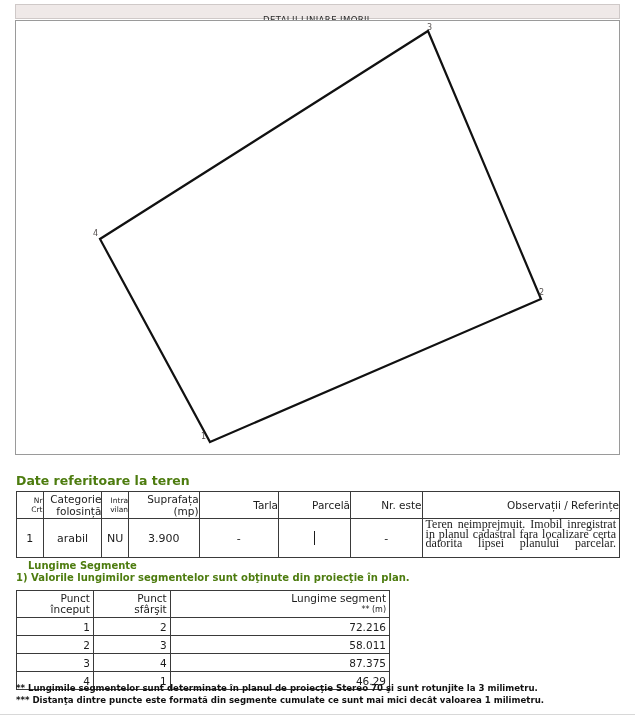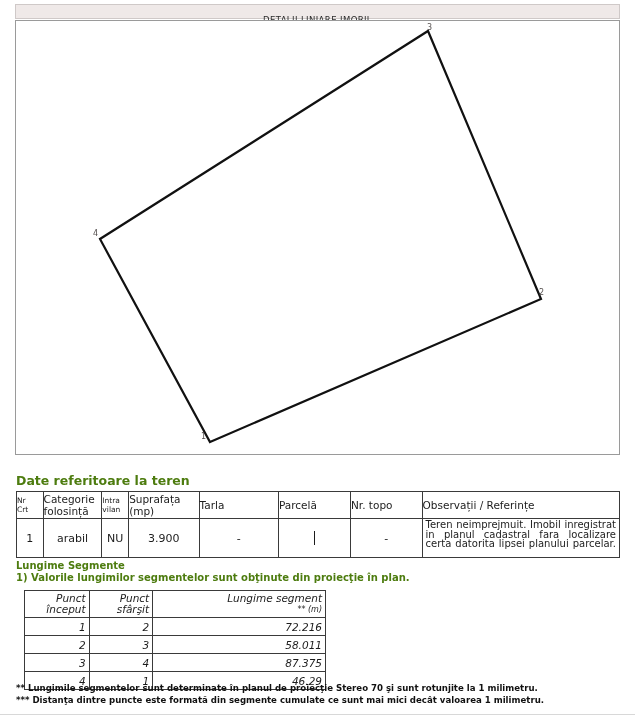--- a/index.html
+++ b/index.html
@@ -61,21 +61,21 @@
 
   
   .section-heading {
     position: absolute;
     font-size: 12.5px;
     font-weight: bold;
     color: #4d7c0f;
     white-space: nowrap;
   }
   #land-heading { left: 16px; top: 473px; }
-  #seg-heading  { left: 16px; top: 560px; font-size: 10px; }
+  #seg-heading  { left: 28px; top: 560px; font-size: 10px; }
   #seg-note     { left: 16px; top: 572px; font-size: 10px; }
 
   
   table.cad {
     position: absolute;
     border-collapse: collapse;
     background: #ffffff;
   }
   table.cad th, table.cad td {
     border: 1px solid #3a3a3a;
@@ -86,60 +86,60 @@
   }
 
   
   #land-table {
     left: 16px;
     top: 491px;
     width: 604px;
   }
   #land-table th {
     font-size: 10.5px;
-    text-align: left;
+    text-align: right;
     line-height: 12px;
     height: 26px;
   }
   #land-table th.tiny { font-size: 7.5px; line-height: 9px; }
   #land-table td {
     font-size: 11px;
     text-align: center;
     height: 36px;
   }
   #land-table td.obs {
-    font-size: 10px;
+    font-size: 12px;
     text-align: justify;
     text-align-last: justify;
     line-height: 9.6px;
     padding: 1px 3px;
     vertical-align: top;
+    font-family: Liberation Serif, serif;
   }
   .c-nr    { width: 26px; }
   .c-cat   { width: 58px; }
   .c-intra { width: 26px; margin-left: 28px; }
   .c-supra { width: 70px; }
   .c-tarla { width: 80px; }
   .c-parc  { width: 72px; }
   .c-topo  { width: 72px; }
   .c-obs   { width: 200px; }
   .cursor-bar {
     display: inline-block;
     width: 1px;
     height: 14px;
     background: #1c1c1c;
     vertical-align: middle;
   }
 
   
   #seg-table {
-    left: 24px;
+    left: 16px;
     top: 590px;
-    width: 302px;
-    font-style: italic;
+    width: 374px;
   }
   #seg-table th {
     font-size: 10.5px;
     text-align: right;
     line-height: 11.5px;
     padding: 1px 3px 1px 2px;
     height: 24px;
   }
   #seg-table th .unit { font-size: 8px; display: block; }
   #seg-table td {
@@ -206,21 +206,21 @@
       <th class="c-intra tiny">
         <div>Intra</div>
         <div>vilan</div>
       </th>
       <th class="c-supra">
         <div>Suprafața</div>
         <div>(mp)</div>
       </th>
       <th class="c-tarla">Tarla</th>
       <th class="c-parc">Parcelă</th>
-      <th class="c-topo">Nr. topo</th>
+      <th class="c-topo">Nr. este</th>
       <th class="c-obs">Observații / Referințe</th>
     </tr>
   </thead>
   <tbody>
     <tr>
       <td>1</td>
       <td>arabil</td>
       <td>NU</td>
       <td>3.900</td>
       <td>-</td>
@@ -268,16 +268,16 @@
       <td>87.375</td>
     </tr>
     <tr>
       <td>4</td>
       <td>1</td>
       <td>46.29</td>
     </tr>
   </tbody>
 </table>
 
-<div class="footnote" id="footnote-1">** Lungimile segmentelor sunt determinate în planul de proiecţie Stereo 70 şi sunt rotunjite la 1 milimetru.</div>
+<div class="footnote" id="footnote-1">** Lungimile segmentelor sunt determinate în planul de proiecţie Stereo 70 şi sunt rotunjite la 3 milimetru.</div>
 <div class="footnote" id="footnote-2">*** Distanţa dintre puncte este formată din segmente cumulate ce sunt mai mici decât valoarea 1 milimetru.</div>
 
 <div class="bottom-rule"></div>
 
 </body></html>

